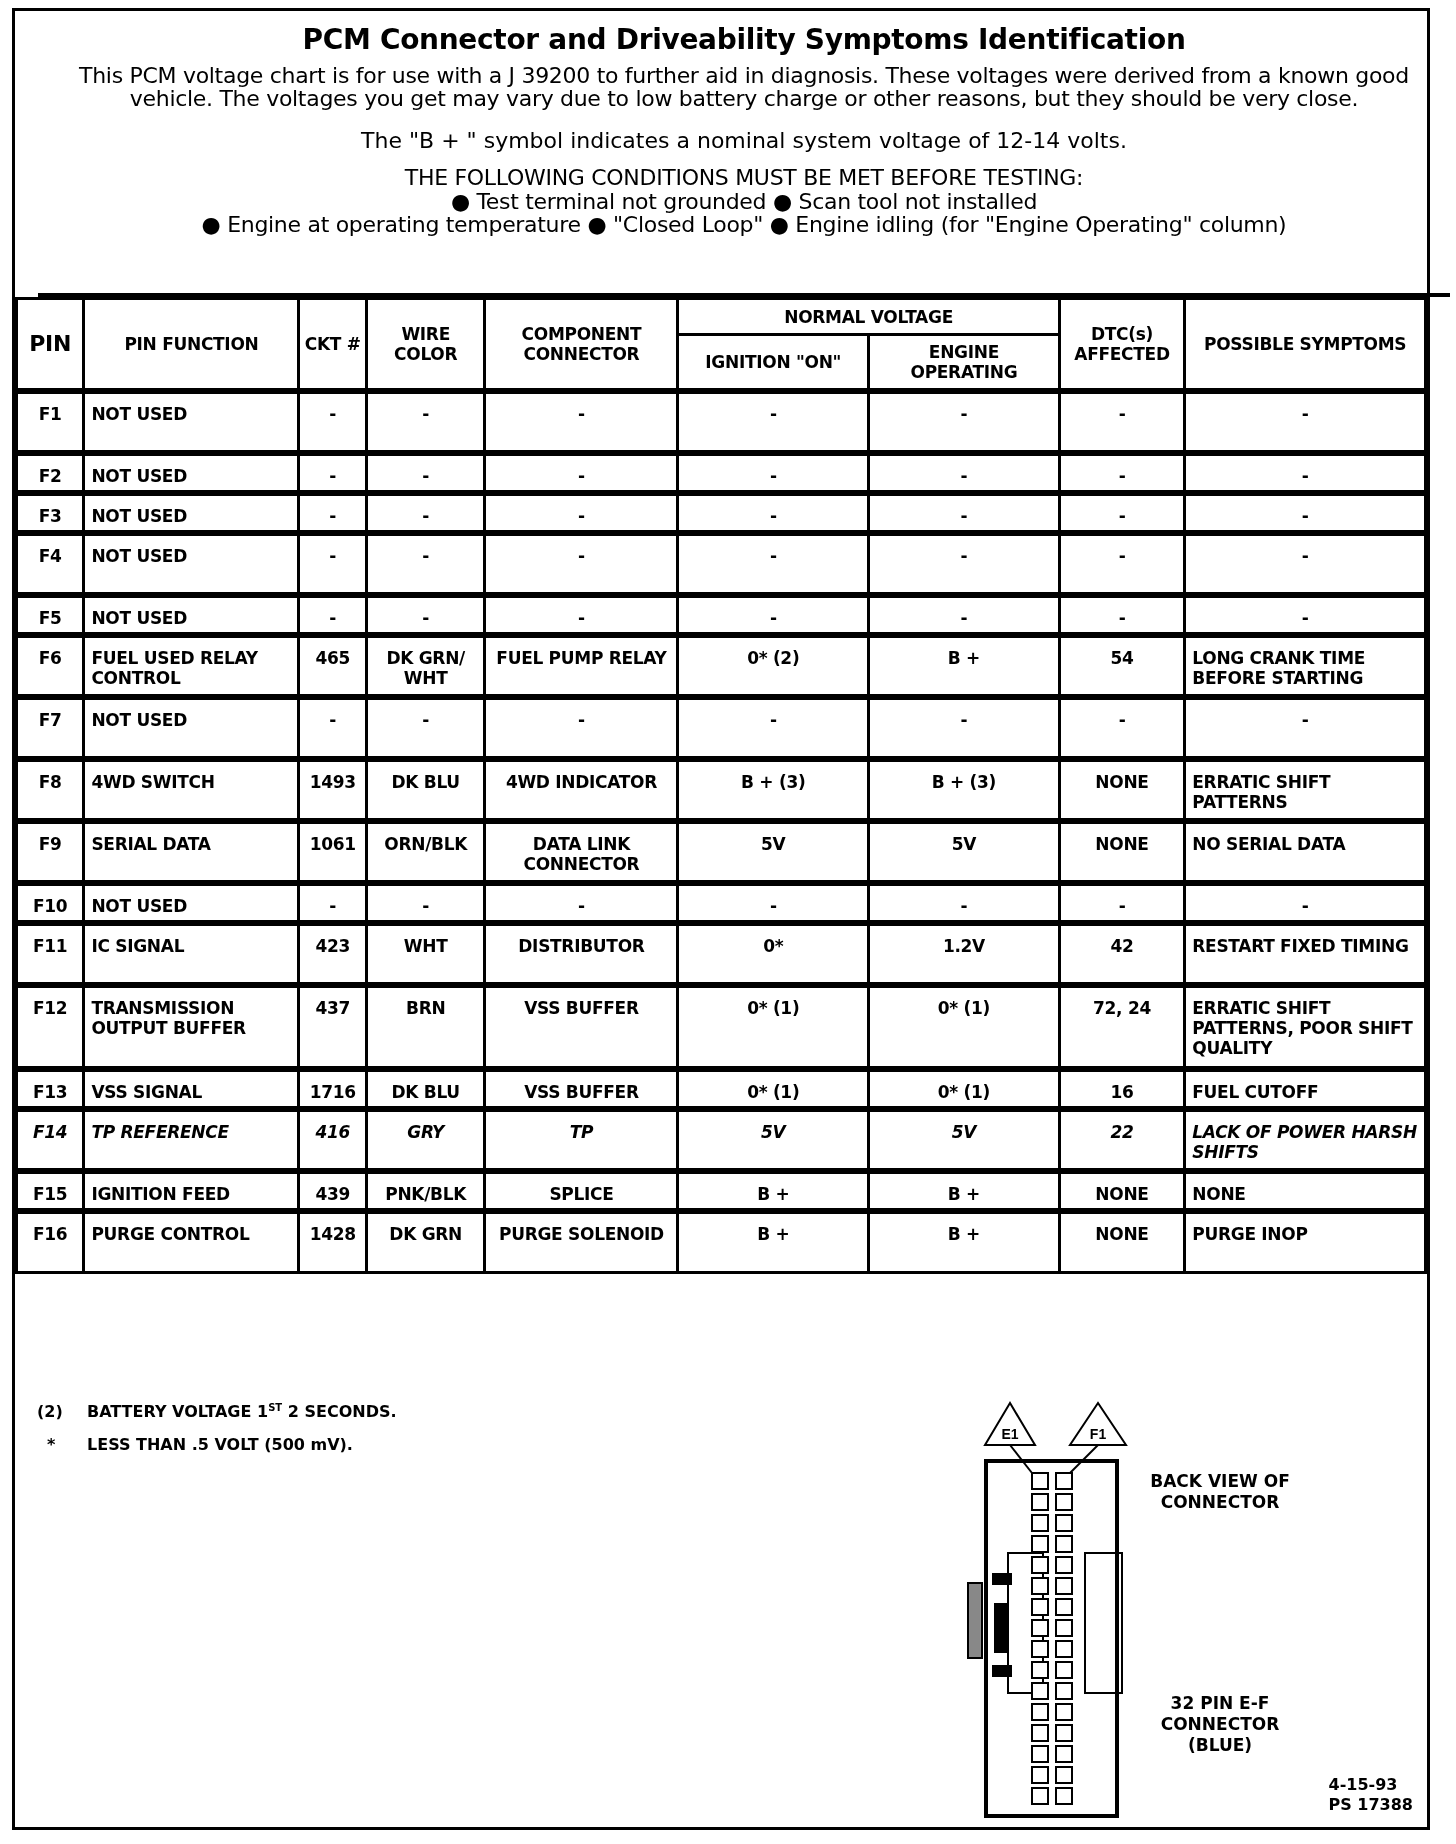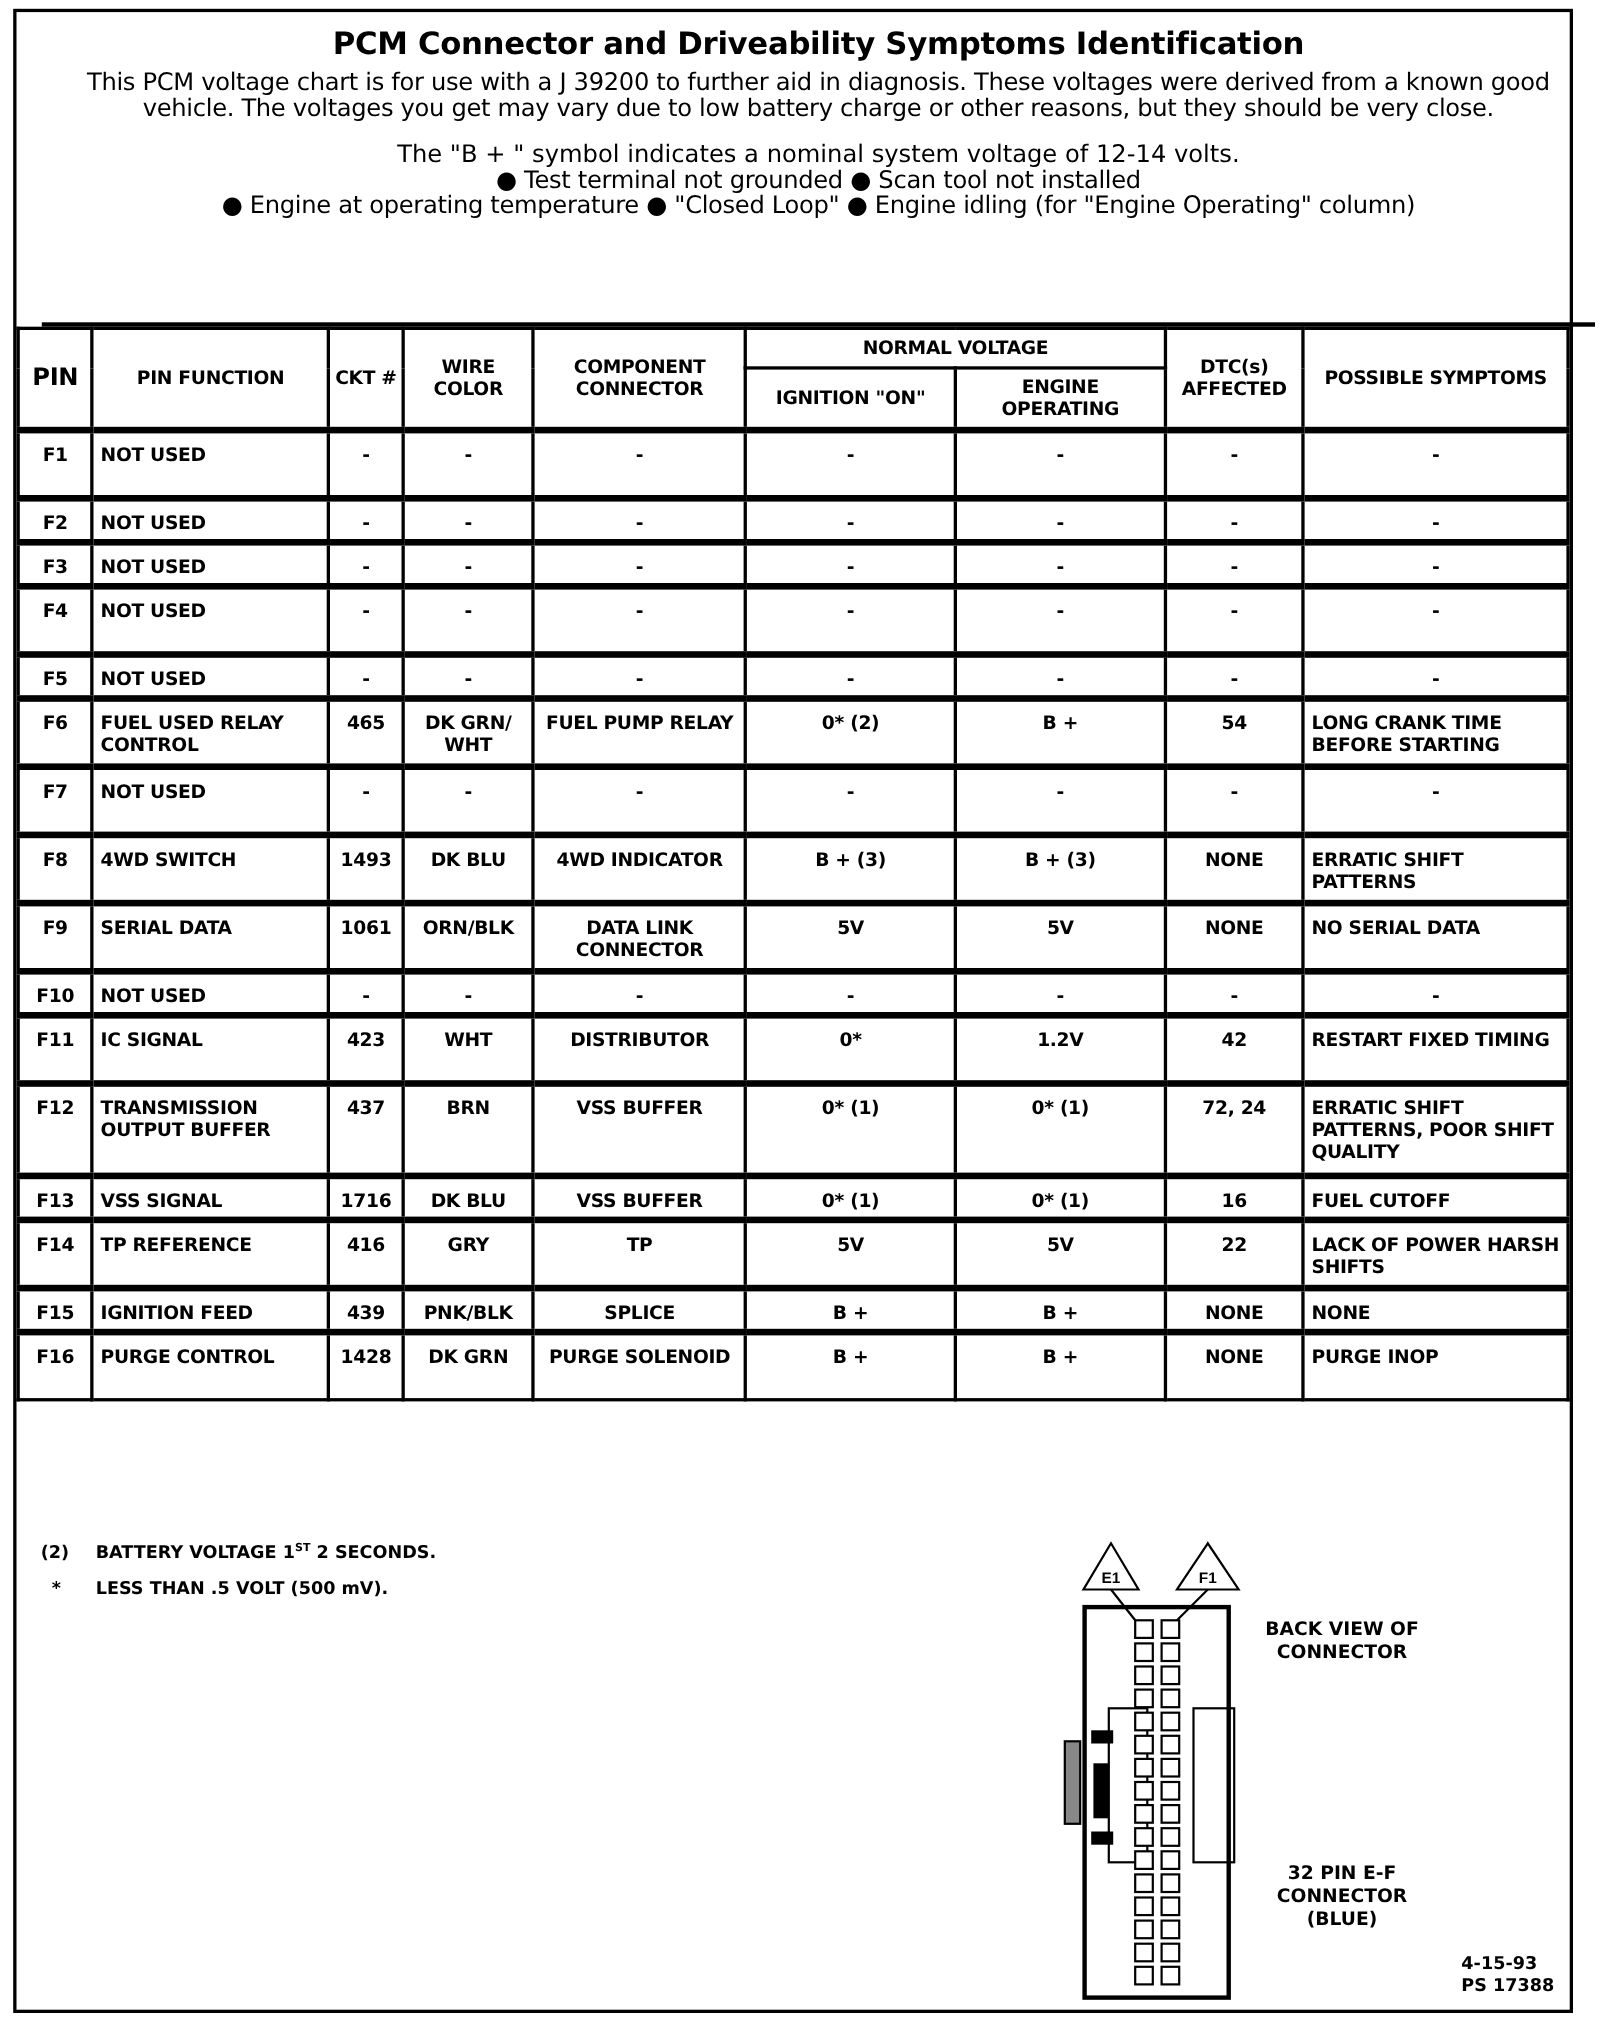--- a/index.html
+++ b/index.html
@@ -25,20 +25,21 @@
   .docid { position: absolute; right: 14px; bottom: 12px; font-weight: bold; font-size: 16px; text-align: left; line-height: 20px; }
 </style>
 </head>
 <body>
 
 <div class="frame">
   <div class="header">
     <div class="title">PCM Connector and Driveability Symptoms Identification</div>
     <div class="intro">This PCM voltage chart is for use with a J 39200 to further aid in diagnosis.  These voltages were derived from a known good vehicle.  The voltages you get may vary due to low battery charge or other reasons, but they should be very close.</div>
     <div class="bplus">The "B + " symbol indicates a nominal system voltage of 12-14 volts.</div>
+    <div class="cond-title">THE FOLLOWING CONDITIONS MUST BE MET BEFORE TESTING:</div>
     <div class="cond-line">● Test terminal not grounded  ● Scan tool not installed</div>
     <div class="cond-line">● Engine at operating temperature  ● "Closed Loop"  ● Engine idling (for "Engine Operating" column)</div>
   </div>
 
   <table class="pcm">
     <colgroup>
       <col style="width:58px">
         <col style="width:185px">
         <col style="width:58px">
         <col style="width:102px">
@@ -201,21 +202,21 @@
           <td>F13</td>
           <td class="func">VSS SIGNAL</td>
           <td>1716</td>
           <td>DK BLU</td>
           <td>VSS BUFFER</td>
           <td>0* (1)</td>
           <td>0* (1)</td>
           <td>16</td>
           <td class="symp">FUEL CUTOFF</td>
         </tr>
-        <tr style="height: 62px;">
+        <tr style="height: 62px; font-style: italic;">
           <td>F14</td>
           <td class="func">TP REFERENCE</td>
           <td>416</td>
           <td>GRY</td>
           <td>TP</td>
           <td>5V</td>
           <td>5V</td>
           <td>22</td>
           <td class="symp">LACK OF POWER HARSH SHIFTS</td>
         </tr>

